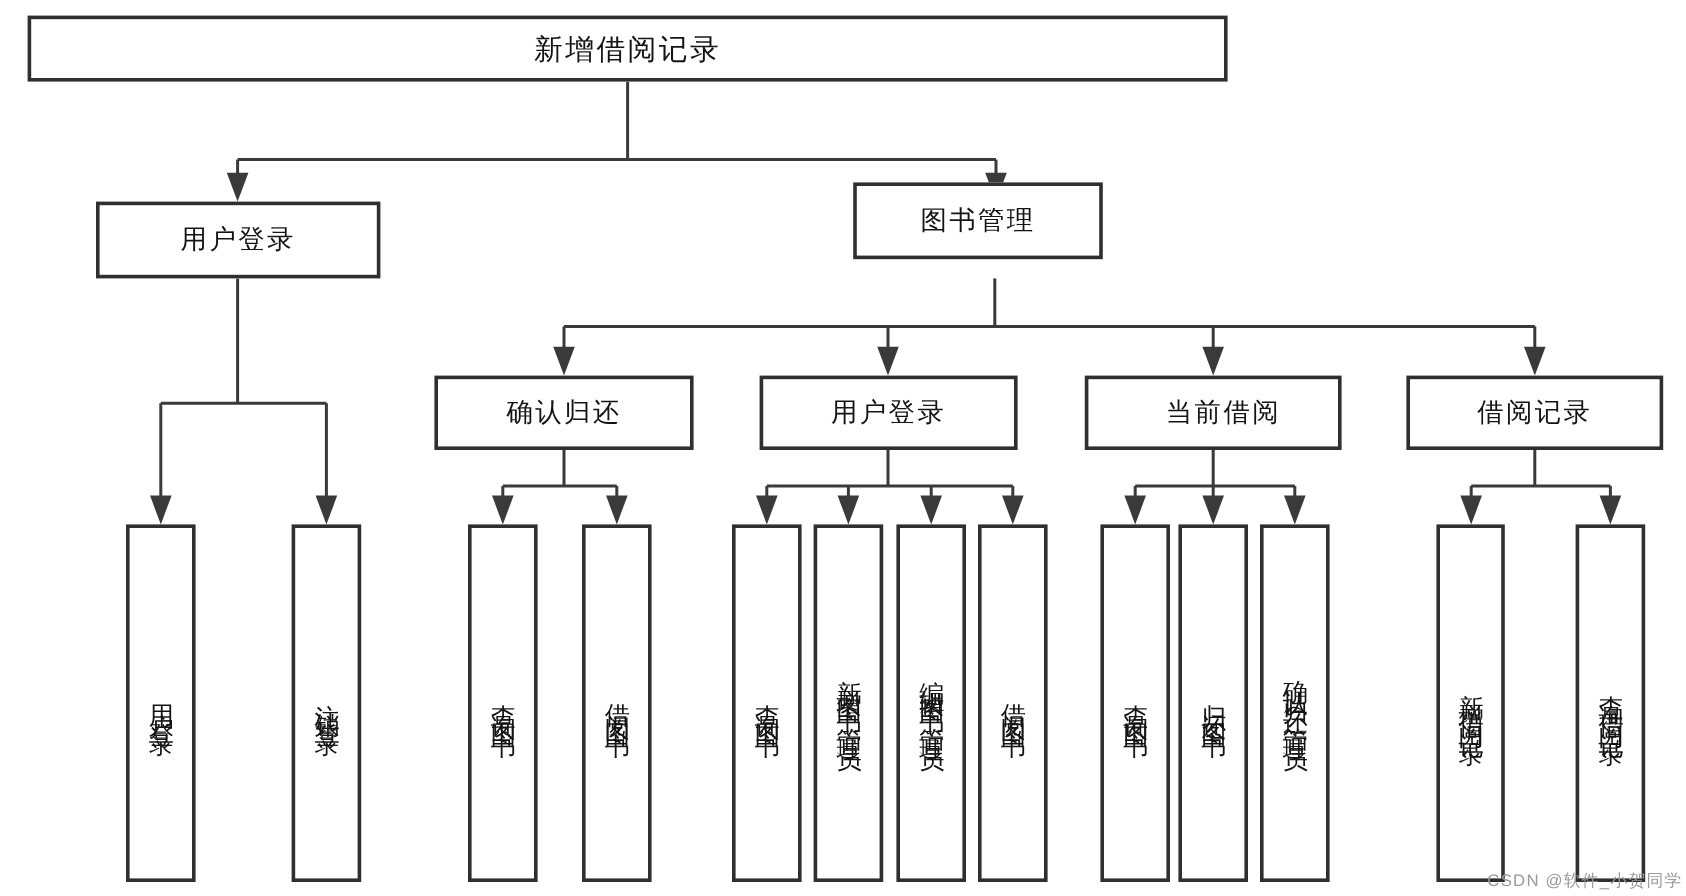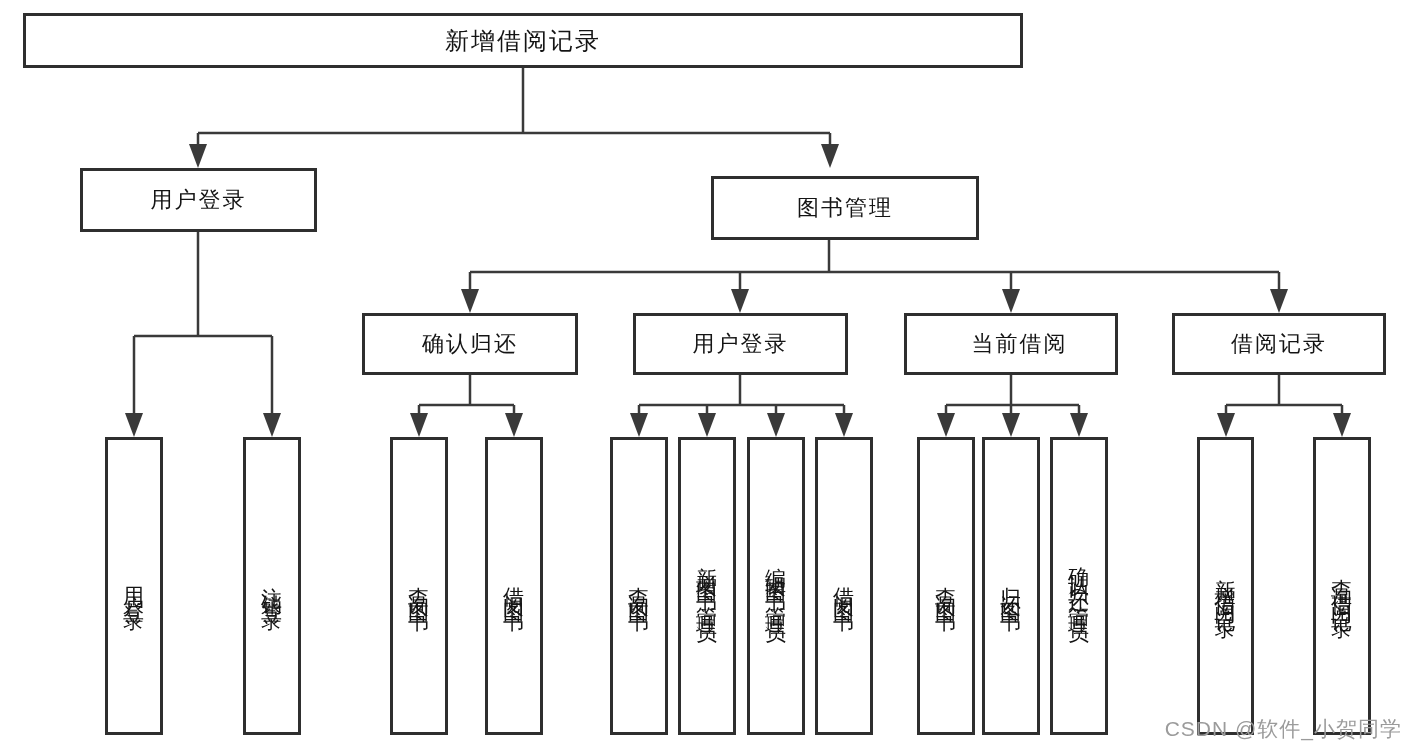--- a/index.html
+++ b/index.html
@@ -47,21 +47,21 @@
     writing-mode: vertical-rl;
     text-orientation: mixed;
     font-size: 21px;
     letter-spacing: 8px;
     line-height: 1;
   }
   .watermark {
     position: absolute;
     right: 3px;
     bottom: 4px;
-    font-size: 21px;
+    font-size: 14px;
     color: var(--watermark);
     letter-spacing: 1px;
     z-index: 5;
     white-space: nowrap;
     text-align: center;
   }
 </style>
 </head>
 <body>
 
@@ -139,21 +139,21 @@
       <line class="cline" x1="1226" y1="405" x2="1226" y2="419"></line>
       <line class="cline" x1="1342" y1="405" x2="1342" y2="419"></line>
       <polygon class="arrow" points="1217,413 1235,413 1226,437"></polygon>
       <polygon class="arrow" points="1333,413 1351,413 1342,437"></polygon>
     </g>
   </svg>
 
   <div class="box root" style="left:23px; top:13px; width:1000px; height:55px;">新增借阅记录</div>
 
   <div class="box hnode" style="left:80px; top:168px; width:237px; height:64px;">用户登录</div>
-  <div class="box hnode" style="left:711px; top:176px; width:268px; height:64px;">图书管理</div>
+  <div class="box hnode" style="left:711px; top:152px; width:208px; height:64px;">图书管理</div>
 
   <div class="box hnode" style="left:362px; top:313px; width:216px; height:62px;">确认归还</div>
   <div class="box hnode" style="left:633px; top:313px; width:215px; height:62px;">用户登录</div>
   <div class="box hnode" style="left:904px; top:313px; width:214px; height:62px;padding-left:17px;">当前借阅</div>
   <div class="box hnode" style="left:1172px; top:313px; width:214px; height:62px;">借阅记录</div>
 
   <div class="box leaf" style="left:105px; top:437px; width:58px; height:298px;">用户登录</div>
   <div class="box leaf" style="left:243px; top:437px; width:58px; height:298px;">注销登录</div>
 
   <div class="box leaf" style="left:390px; top:437px; width:58px; height:298px;">查询图书</div>

